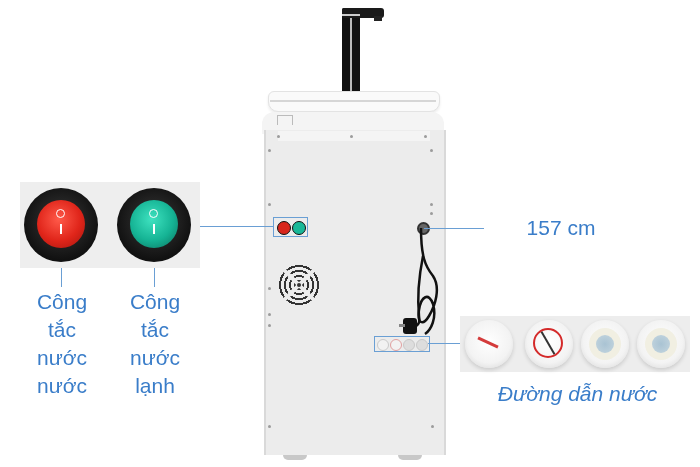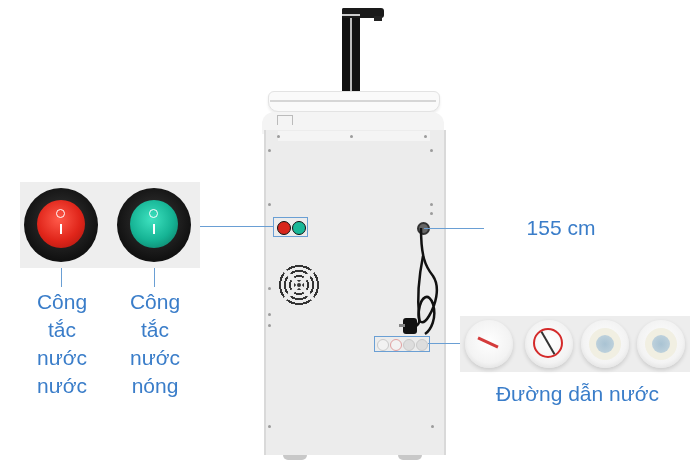--- a/index.html
+++ b/index.html
@@ -149,40 +149,40 @@
   <div>Công</div>
   <div>tắc</div>
   <div>nước</div>
   <div>nước</div>
 </div>
 
 <div class="label" style="left:113px;top:288px;width:84px;">
   <div>Công</div>
   <div>tắc</div>
   <div>nước</div>
-  <div>nóng</div>
+  <div>lạnh</div>
 </div>
 
 <div class="label" style="left:486px;top:214px;width:150px;">
-  <div>155 cm</div>
+  <div>157 cm</div>
 </div>
 
 <div class="abs ports-panel">
   <div class="big-port" style="left:5px;">
     <div class="port-red-text"></div>
   </div>
   <div class="big-port" style="left:65px;">
     <div class="port-red-ring"></div>
       <div class="port-red-line"></div>
   </div>
   <div class="big-port" style="left:121px;">
     <div class="port-hex"></div>
       <div class="port-blue"></div>
   </div>
   <div class="big-port" style="left:177px;">
     <div class="port-hex"></div>
       <div class="port-blue"></div>
   </div>
 </div>
 
-<div class="label" style="left:470px;top:380px;width:215px;">
+<div class="label" style="left:470px;top:380px;width:215px;font-style:italic;">
   <div>Đường dẫn nước</div>
 </div>
 
 </body></html>

